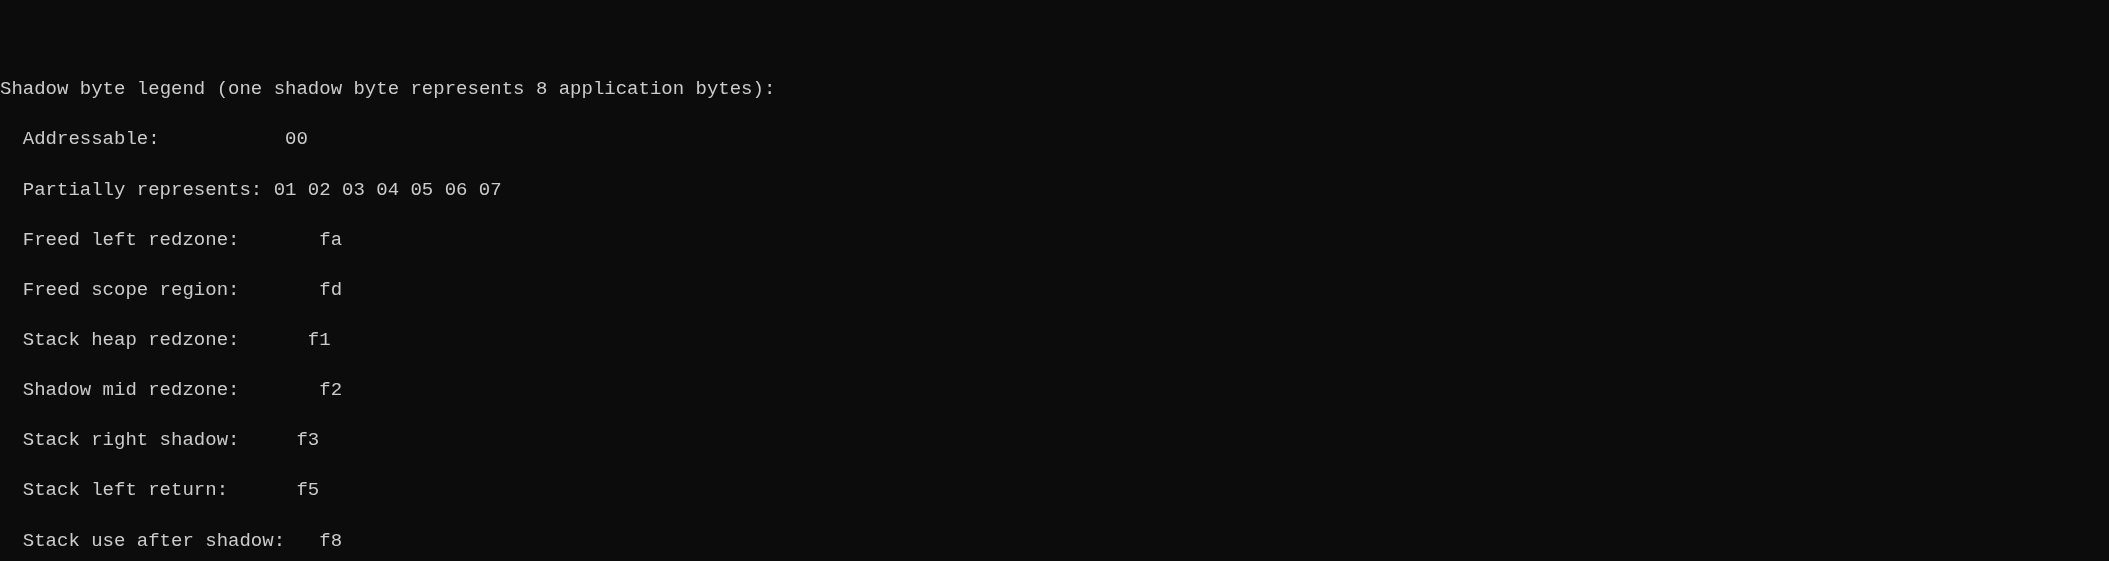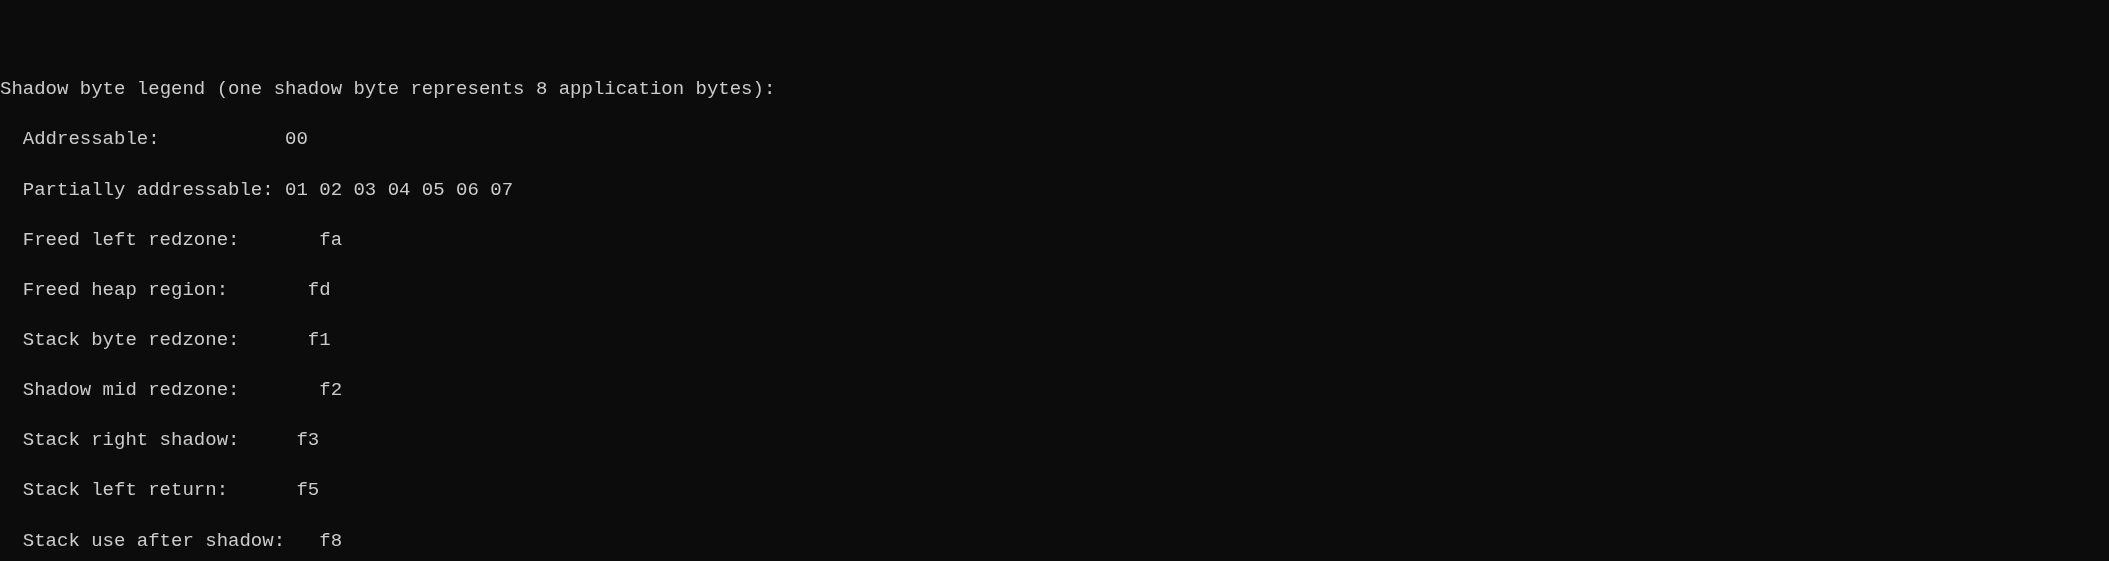--- a/index.html
+++ b/index.html
@@ -16,24 +16,24 @@
     .indent { padding-left: 2ch; text-decoration: underline; }
     .label { display: inline-block; }
     .val { display: inline-block; }
   </style>
 </head>
 <body>
 
 
 <span class="line">Shadow byte legend (one shadow byte represents 8 application bytes):</span>
 <span class="line indent"><span class="label">Addressable:           </span><span class="val">00</span></span>
-<span class="line indent"><span class="label">Partially addressable: </span><span class="val">01 02 03 04 05 06 07</span></span>
+<span class="line indent"><span class="label">Partially represents: </span><span class="val">01 02 03 04 05 06 07</span></span>
 <span class="line indent"><span class="label">Freed left redzone:       </span><span class="val">fa</span></span>
-<span class="line indent"><span class="label">Freed heap region:       </span><span class="val">fd</span></span>
-<span class="line indent"><span class="label">Stack byte redzone:      </span><span class="val">f1</span></span>
+<span class="line indent"><span class="label">Freed scope region:       </span><span class="val">fd</span></span>
+<span class="line indent"><span class="label">Stack heap redzone:      </span><span class="val">f1</span></span>
 <span class="line indent"><span class="label">Shadow mid redzone:       </span><span class="val">f2</span></span>
 <span class="line indent"><span class="label">Stack right shadow:     </span><span class="val">f3</span></span>
 <span class="line indent"><span class="label">Stack left return:      </span><span class="val">f5</span></span>
 <span class="line indent"><span class="label">Stack use after shadow:   </span><span class="val">f8</span></span>
 
 
 
 
 
 

